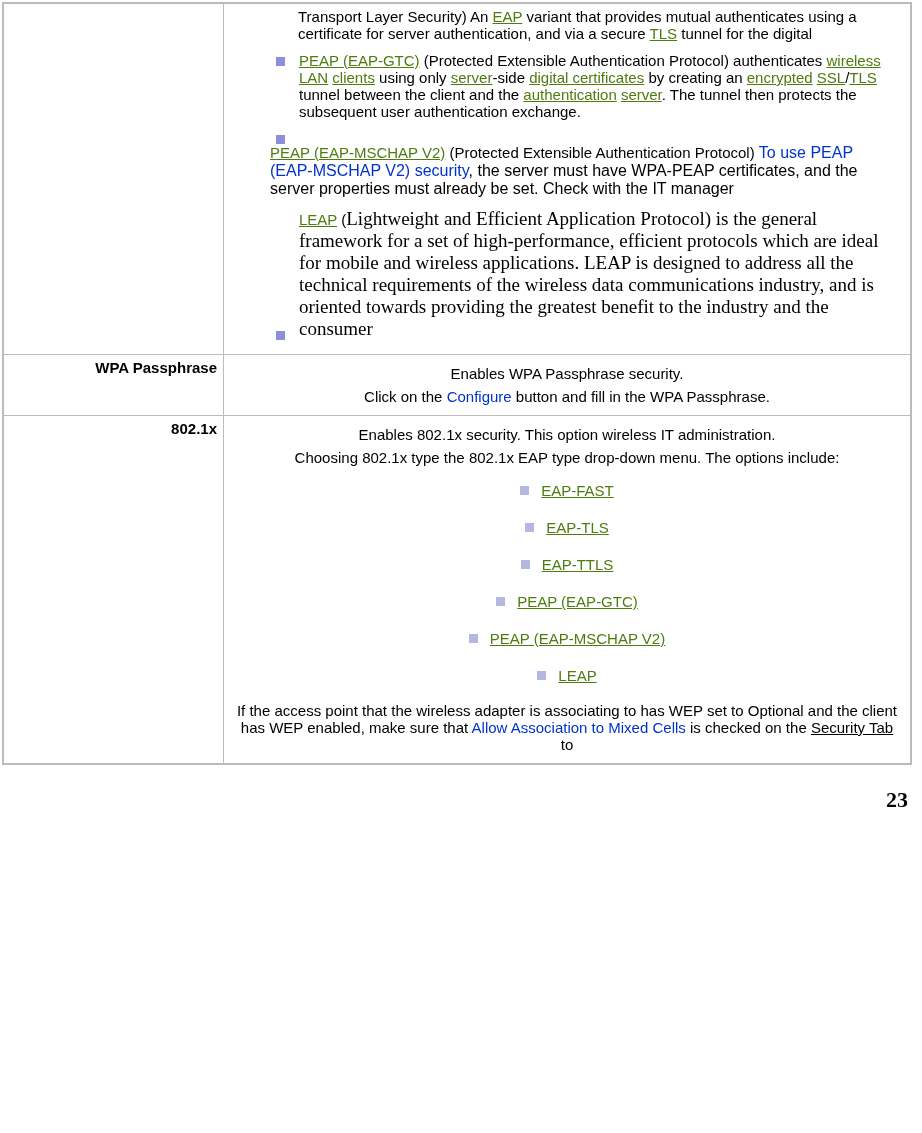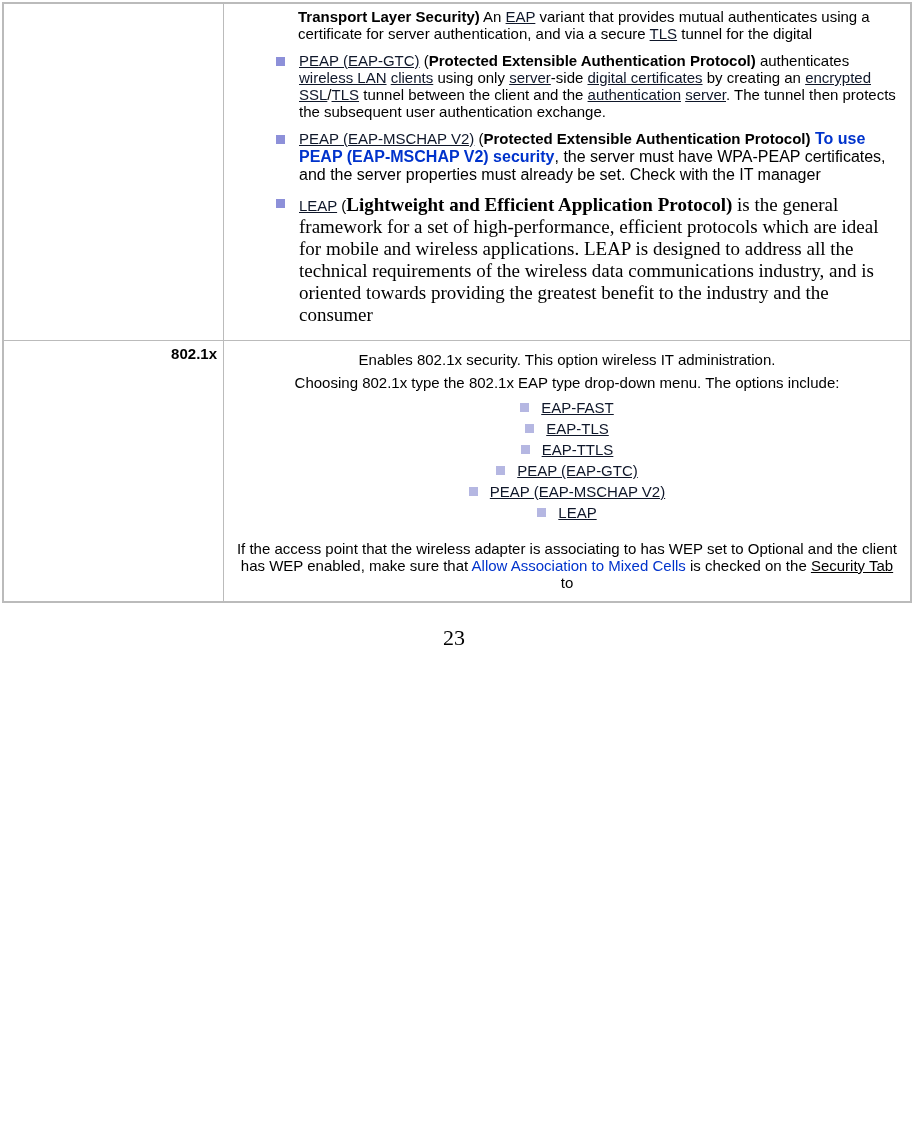--- a/index.html
+++ b/index.html
@@ -55,56 +55,56 @@
   }
   .bullet-square.faded {
     background: #b5b7e2;
   }
   .bullet-text {
     flex: 1;
   }
   .center-list {
     display: inline-flex;
     align-items: center;
-    margin: 2px auto;
+    margin: 10px auto;
     justify-content: center;
   }
   .center-list .bullet-square {
     margin-left: 0;
     margin-right: 12px;
     margin-top: 0;
   }
   a.link {
-    color: #0f172a;
+    color: #4d7c0f;
     text-decoration: underline;
   }
   .bold {
-    font-weight: bold;
+    font-weight: normal;
   }
   .serif-large {
     font-family: "Times New Roman", Times, serif;
     font-size: 19px;
   }
   .body-text {
     font-family: Arial, Helvetica, sans-serif;
     font-size: 15px;
   }
   .sans-mid {
     font-family: Arial, Helvetica, sans-serif;
     font-size: 16px;
   }
   .p {
     margin: 6px 0;
   }
   .blue-plain {
     color: #0033cc;
   }
   .page-num {
-    text-align: center;
-    font-weight: normal;
+    text-align: right;
+    font-weight: bold;
     font-size: 22px;
     padding: 22px 14px 8px 0;
     font-family: "Times New Roman", Times, serif;
   }
 </style>
 </head>
 <body>
 
 <div class="outer">
 <table>
@@ -119,36 +119,45 @@
         </span>
       </div>
 
       <div class="bullet-row" style="padding-left:40px; padding-right:4px;">
         <div class="bullet-square"></div>
         <div class="bullet-text body-text">
           <a class="link">PEAP (EAP-GTC)</a><span>  (</span><span class="bold">Protected Extensible Authentication Protocol)</span><span> authenticates </span><a class="link">wireless LAN</a><span> </span><a class="link">clients</a><span> using only </span><a class="link">server</a><span>-side </span><a class="link">digital certificates</a><span> by creating an </span><a class="link">encrypted</a><span> </span><a class="link">SSL</a><span>/</span><a class="link">TLS</a><span> tunnel between the client and the </span><a class="link">authentication</a><span> </span><a class="link">server</a><span>. The tunnel then protects the subsequent user authentication exchange.</span>
         </div>
       </div>
 
-      <div class="bullet-row" style="padding-left:40px; padding-right:10px;">
+      <div class="bullet-row" style="padding-left:40px; padding-right:10px;flex-direction:column;">
         <div class="bullet-square"></div>
         <div class="bullet-text sans-mid">
           <a class="link body-text">PEAP (EAP-MSCHAP V2)</a><span class="body-text"> (</span><span class="bold body-text">Protected Extensible Authentication Protocol)</span><span class="bold blue-plain"> To use PEAP (EAP-MSCHAP V2) security</span><span>, the server must have WPA-PEAP certificates, and the server properties must already be set. Check with the IT manager</span>
         </div>
       </div>
 
-      <div class="bullet-row" style="padding-left:40px; padding-right:6px;">
+      <div class="bullet-row" style="padding-left:40px; padding-right:6px;align-items:flex-end;">
         <div class="bullet-square"></div>
         <div class="bullet-text serif-large">
           <a class="link body-text">LEAP</a><span class="body-text">  (</span><span class="bold">Lightweight and Efficient Application Protocol)</span><span> is the general framework for a set of high-performance, efficient protocols which are ideal for mobile and wireless applications. LEAP is designed to address all the technical requirements of the wireless data communications industry, and is oriented towards providing the greatest benefit to the industry and the consumer</span>
         </div>
       </div>
     </td>
   </tr>
 
+  <tr>
+    <td class="label-cell">WPA Passphrase</td>
+    <td class="content-cell">
+      <div class="p">Enables WPA Passphrase security.</div>
+      <div class="p">
+        <span>Click on the </span><span class="blue-plain">Configure</span><span> button and fill in the WPA Passphrase.</span>
+      </div>
+    </td>
+  </tr>
 
   <tr>
     <td class="label-cell">802.1x</td>
     <td class="content-cell">
       <div class="p">Enables 802.1x security.   This option wireless IT administration.</div>
       <div class="p" style="padding:0 8px;">Choosing 802.1x type the 802.1x EAP type drop-down menu.   The options include:</div>
 
       <div class="center-list">
         <div class="bullet-square faded"></div>
         <a class="link">EAP-FAST</a>
@@ -167,21 +176,21 @@
       </div><br>
       <div class="center-list">
         <div class="bullet-square faded"></div>
         <a class="link">PEAP (EAP-MSCHAP V2)</a>
       </div><br>
       <div class="center-list">
         <div class="bullet-square faded"></div>
         <a class="link">LEAP</a>
       </div>
 
-      <div class="p" style="margin-top:17px; padding:0 6px;">
+      <div class="p" style="margin-top:8px; padding:0 6px;">
         <span>If the access point that the wireless adapter is associating to has WEP set to Optional and the client has WEP enabled, make sure that </span><span class="blue-plain">Allow Association to Mixed Cells</span><span> is checked on the </span><a class="link" style="color:#000;">Security Tab</a><span> to</span>
       </div>
     </td>
   </tr>
 </tbody>
     </table>
 </div>
 
 <div class="page-num">23</div>
 

